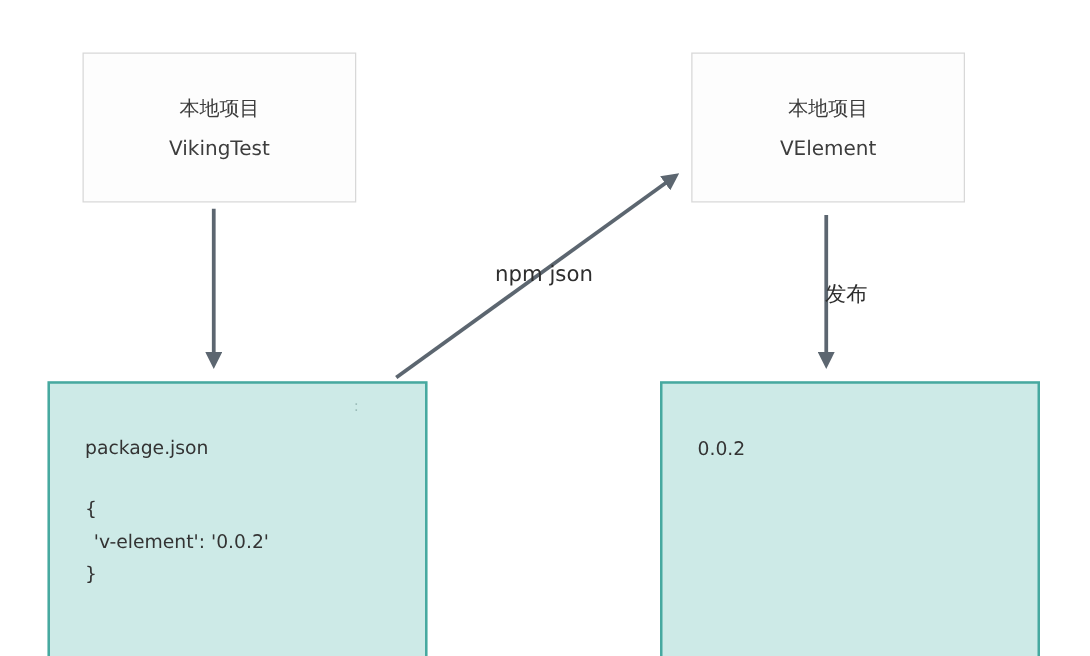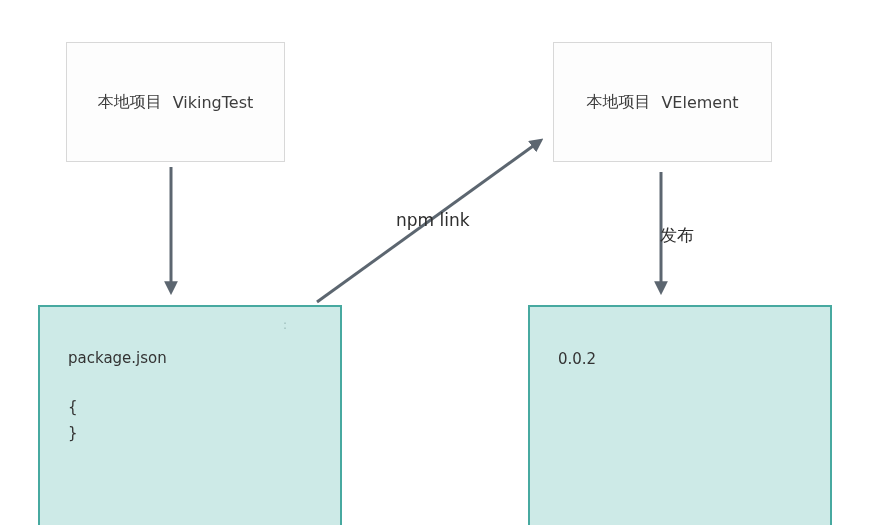--- a/index.html
+++ b/index.html
@@ -5,21 +5,21 @@
   html, body { margin: 0; padding: 0; background: #ffffff; }
   body { font-family: "DejaVu Sans", "Liberation Sans", sans-serif; color: #3a3a3a; }
 
   .canvas { position: relative; width: 872px; height: 525px; background: #ffffff; overflow: hidden; }
 
   .overlay { position: absolute; left: 0; top: 0; width: 872px; height: 525px; pointer-events: none; }
 
   .node-plain {
     position: absolute; width: 217px; height: 118px;
     background: #fdfdfd; border: 1px solid #d8d8d8;
-    display: flex; flex-direction: row; align-items: center; justify-content: center;
+    display: flex; flex-direction: column; align-items: center; justify-content: center;
     gap: 11px; font-size: 16px; color: #3d3d3d;
   }
   #node-vikingtest { left: 66px; top: 42px; }
   #node-velement  { left: 553px; top: 42px; }
 
   .node-teal {
     position: absolute; width: 272px; height: 190px;
     background: #cdeae7; border: 2px solid #47a9a0;
     font-size: 15px; color: #333333;
   }
@@ -63,26 +63,27 @@
 
   <div class="node-plain" id="node-velement">
     <div>本地项目</div>
     <div>VElement</div>
   </div>
 
   <div class="node-teal" id="node-packagejson">
     <div>package.json</div>
     <div class="code">
       <div>{</div>
+      <div class="indent">'v-element': '0.0.2'</div>
       <div>}</div>
     </div>
   </div>
 
   <div class="node-teal" id="node-npmpackage">
     <div>0.0.2</div>
   </div>
 
-  <div class="edge-label" id="label-npmlink">npm link</div>
+  <div class="edge-label" id="label-npmlink">npm json</div>
   <div class="edge-label" id="label-publish">发布</div>
 
   <div class="dots">:</div>
 
 </div>
 
 </body></html>

